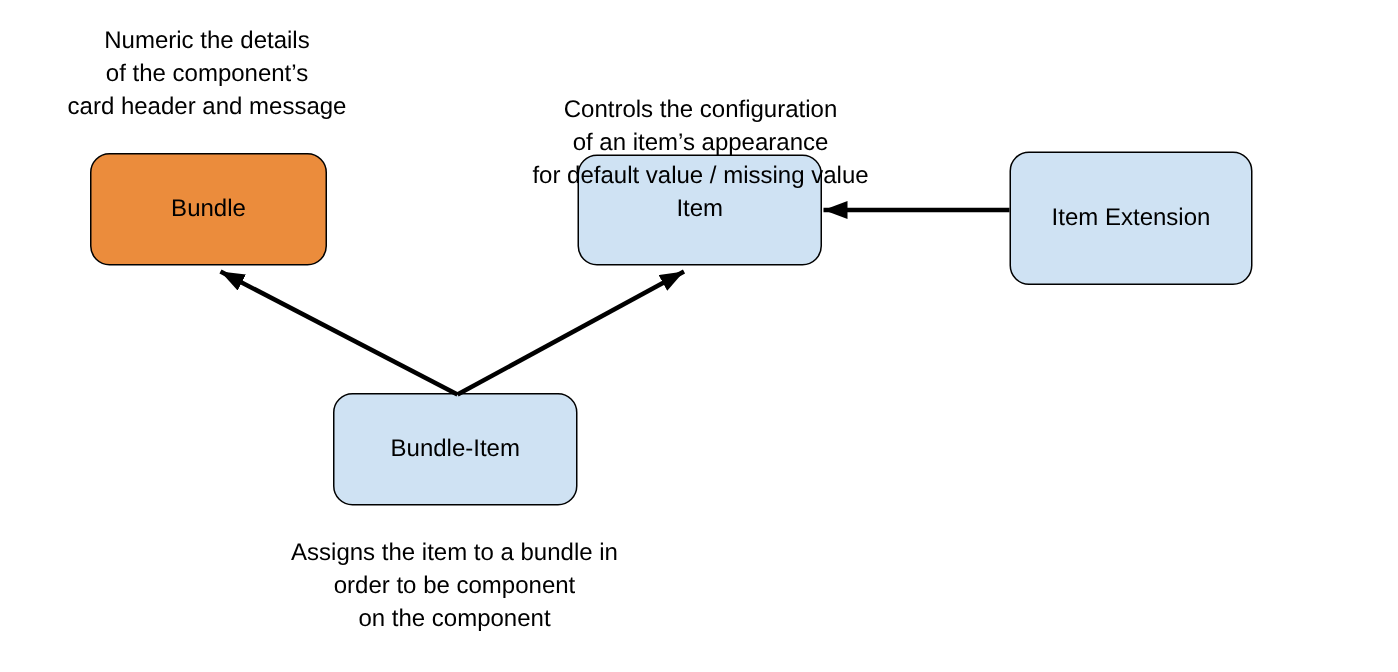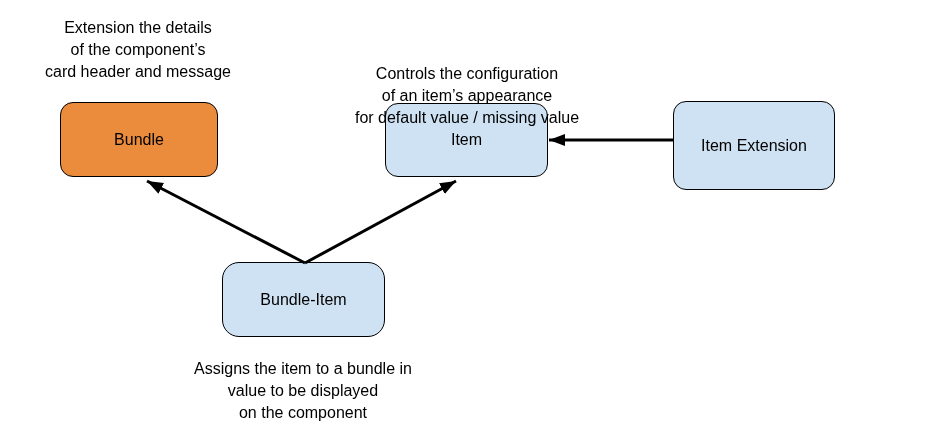--- a/index.html
+++ b/index.html
@@ -58,21 +58,20 @@
     width: 162px;
     height: 89px;
     background: #CFE2F3;
   }
   .node-bundle-item {
     left: 222px;
     top: 262px;
     width: 163px;
     height: 75px;
     background: #CFE2F3;
-    border-radius: 17px;
   }
   .caption {
     position: absolute;
     transform: translateX(-50%);
     text-align: center;
     white-space: pre-line;
     font-size: 16px;
     line-height: 22px;
     color: #000000;
     z-index: 1;
@@ -107,26 +106,26 @@
   </div>
 
   <div class="node node-item-extension">
     <span>Item Extension</span>
   </div>
 
   <div class="node node-bundle-item">
     <span>Bundle-Item</span>
   </div>
 
-  <div class="caption caption-bundle">Extension the details
+  <div class="caption caption-bundle">Numeric the details
 of the component’s
 card header and message</div>
 
   <div class="caption caption-item">Controls the configuration
 of an item’s appearance
 for default value / missing value</div>
 
 
   <div class="caption caption-bundle-item">Assigns the item to a bundle in
-value to be displayed
+order to be component
 on the component</div>
 
 </div>
 
 </body></html>

